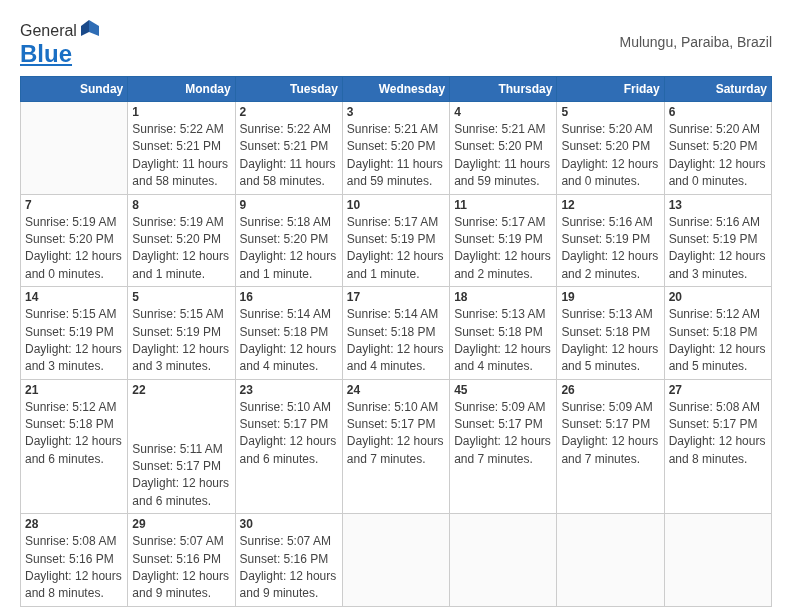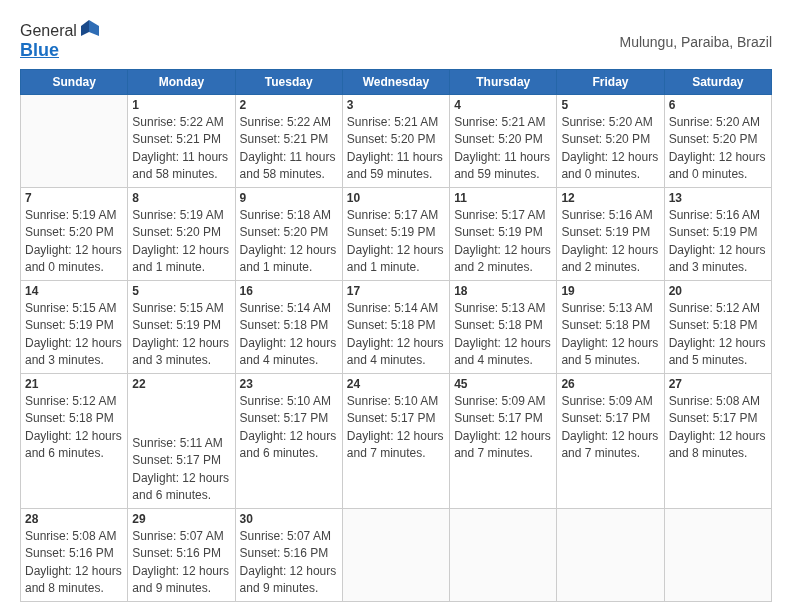--- a/index.html
+++ b/index.html
@@ -54,21 +54,21 @@
       border-collapse: collapse;
       width: 100%;
       table-layout: fixed;
     }
     .calendar th {
       background: #2f6db5;
       color: #fff;
       font-size: 12px;
       font-weight: bold;
       padding: 5px 4px;
-      text-align: center;
+      text-align: right;
       border: 1px solid #2566a8;
     }
     .calendar td {
       border: 1px solid #ccc;
       vertical-align: top;
       padding: 3px 4px;
       font-size: 9.5px;
       color: #333;
       width: 14.28%;
       height: 88px;
@@ -95,21 +95,21 @@
   <div class="header">
     <div class="logo">
       <div>
         <div style="display:flex; align-items:flex-end;">
           <span class="logo-general">General</span>
           <svg class="logo-icon" viewBox="0 0 22 22">
             <polygon points="10,2 20,8 20,18 10,14" fill="#2f6db5"></polygon>
             <polygon points="10,2 2,8 2,18 10,14" fill="#1a4a8a"></polygon>
           </svg>
         </div>
-        <span class="logo-blue" style="font-size:18px;font-weight:bold;color:#1a6fc4;text-decoration:underline;">Blue</span>
+        <span class="logo-blue" style="font-size:24px;font-weight:bold;color:#1a6fc4;text-decoration:underline;">Blue</span>
       </div>
     </div>
     <div class="title-block">
       <div class="subtitle">Mulungu, Paraiba, Brazil</div>
     </div>
   </div>
 
   <table class="calendar">
     <thead>
       <tr>

